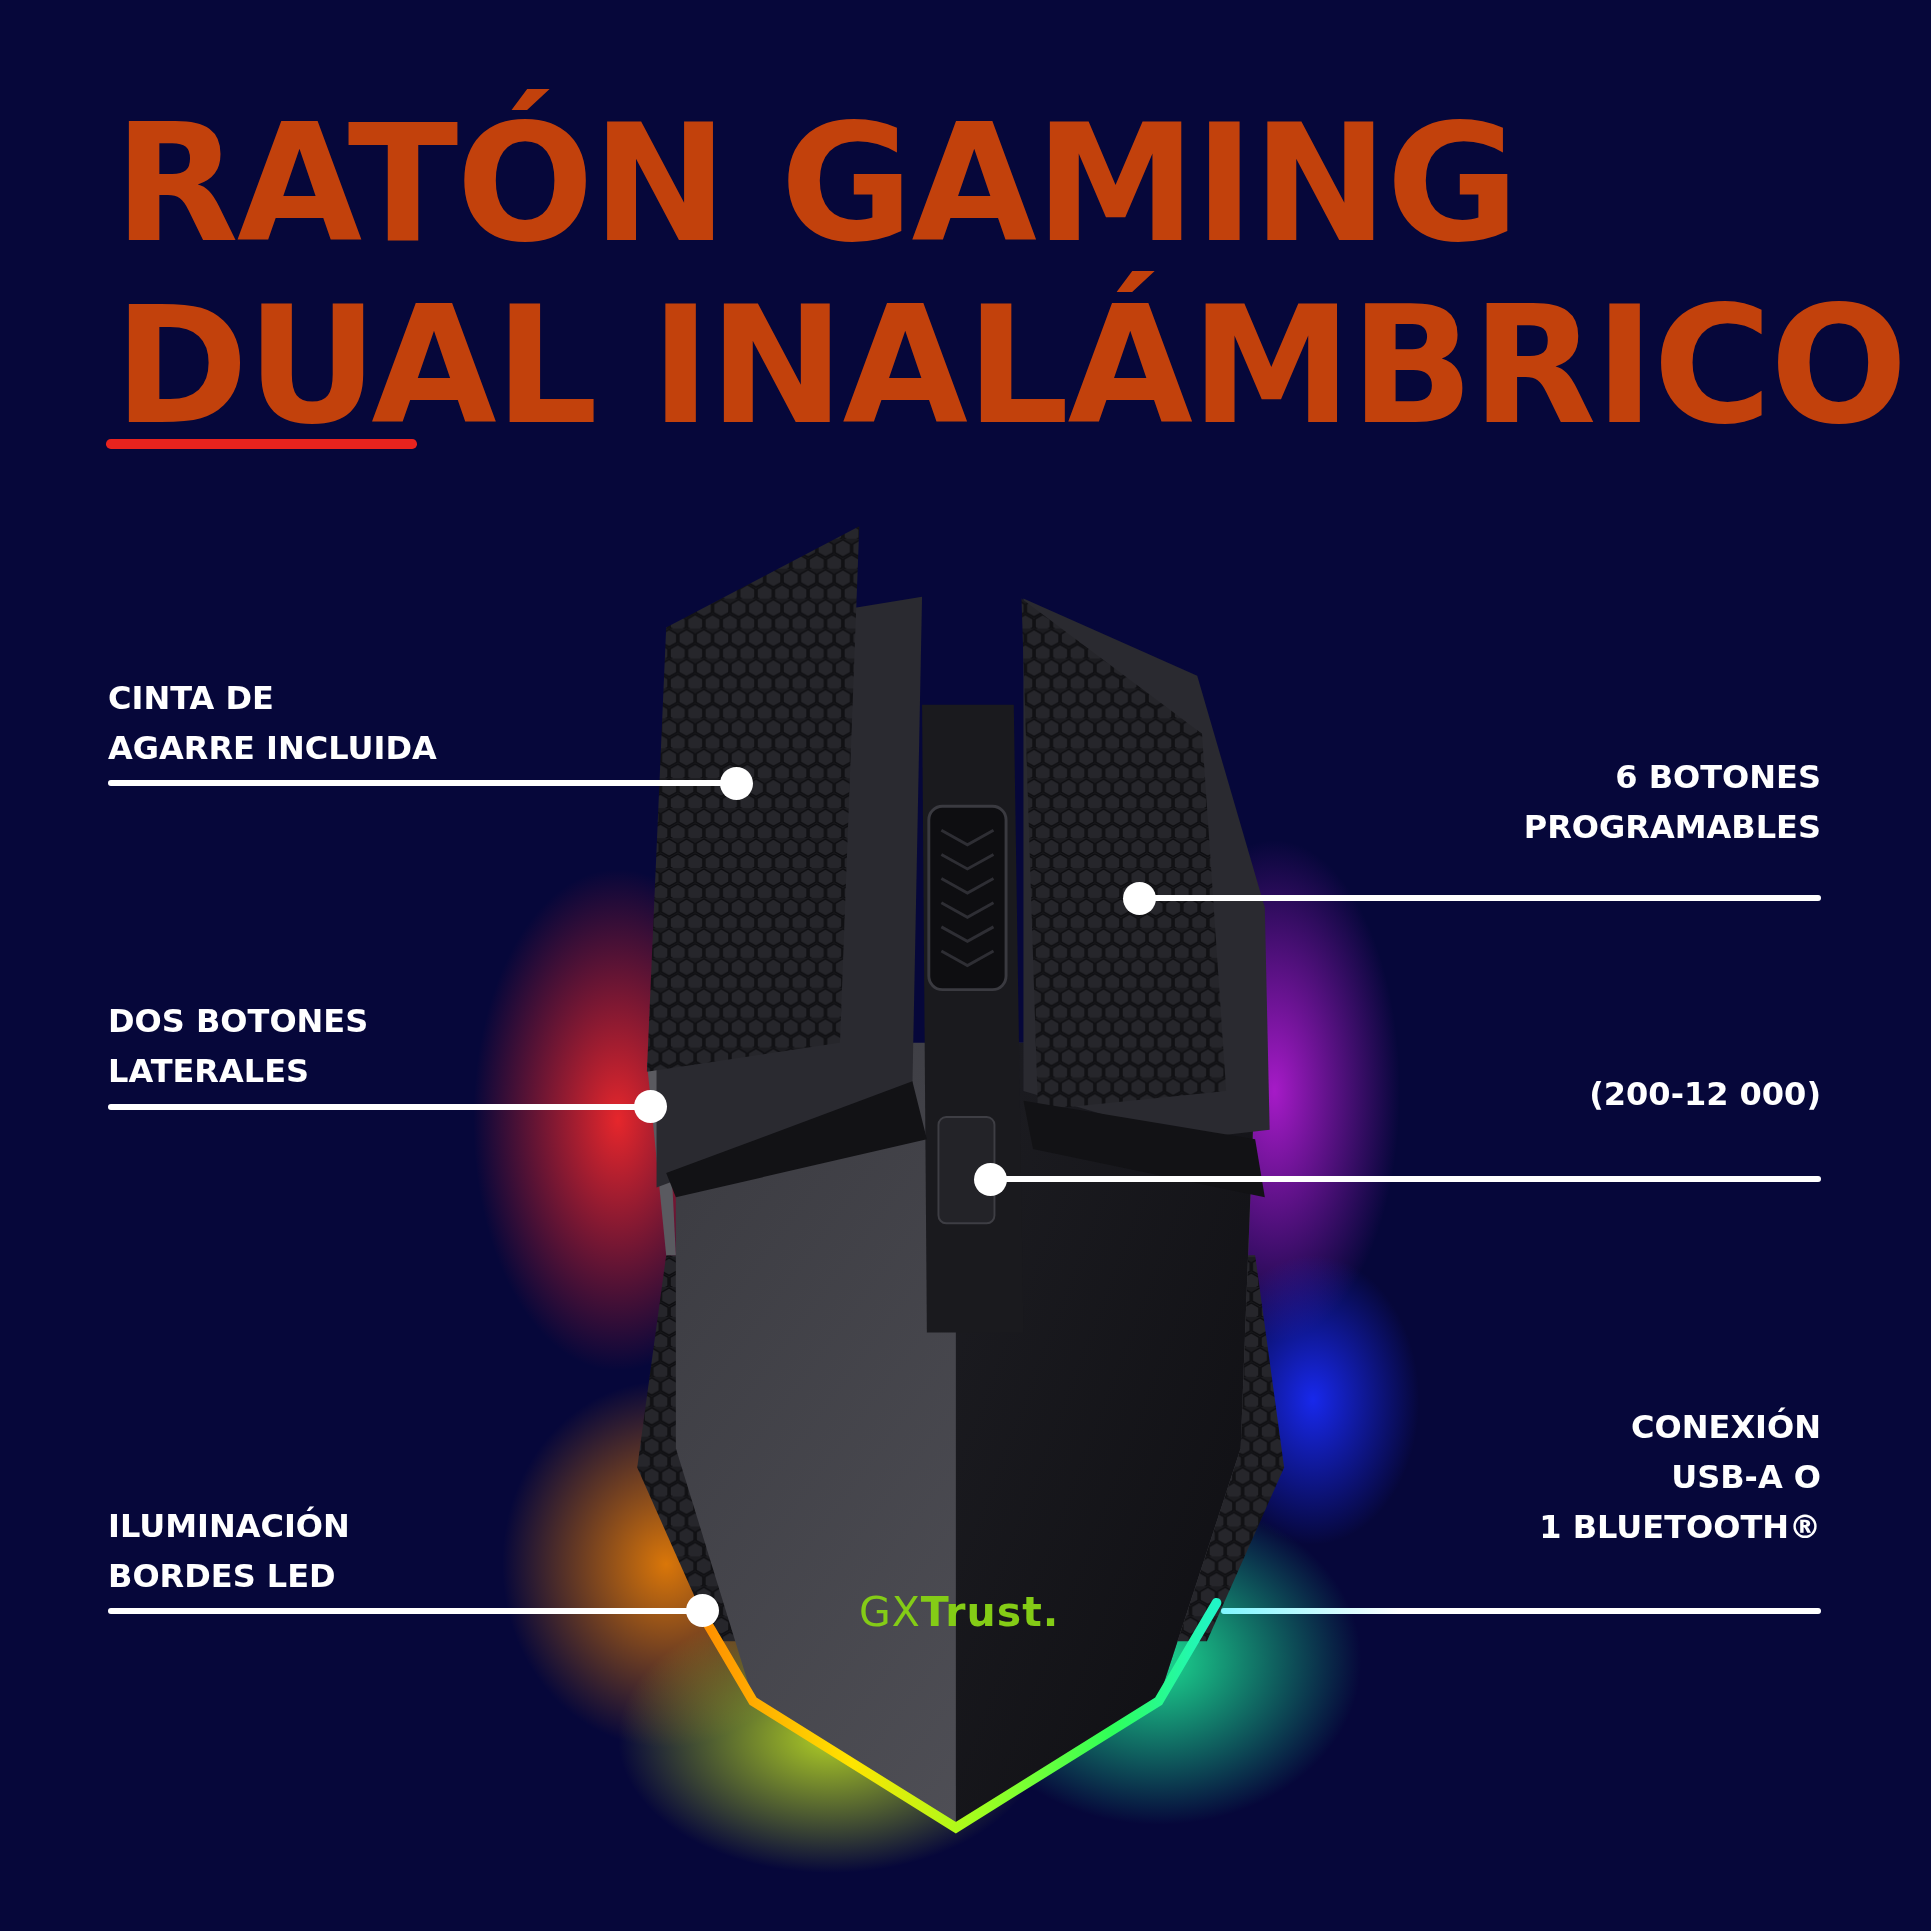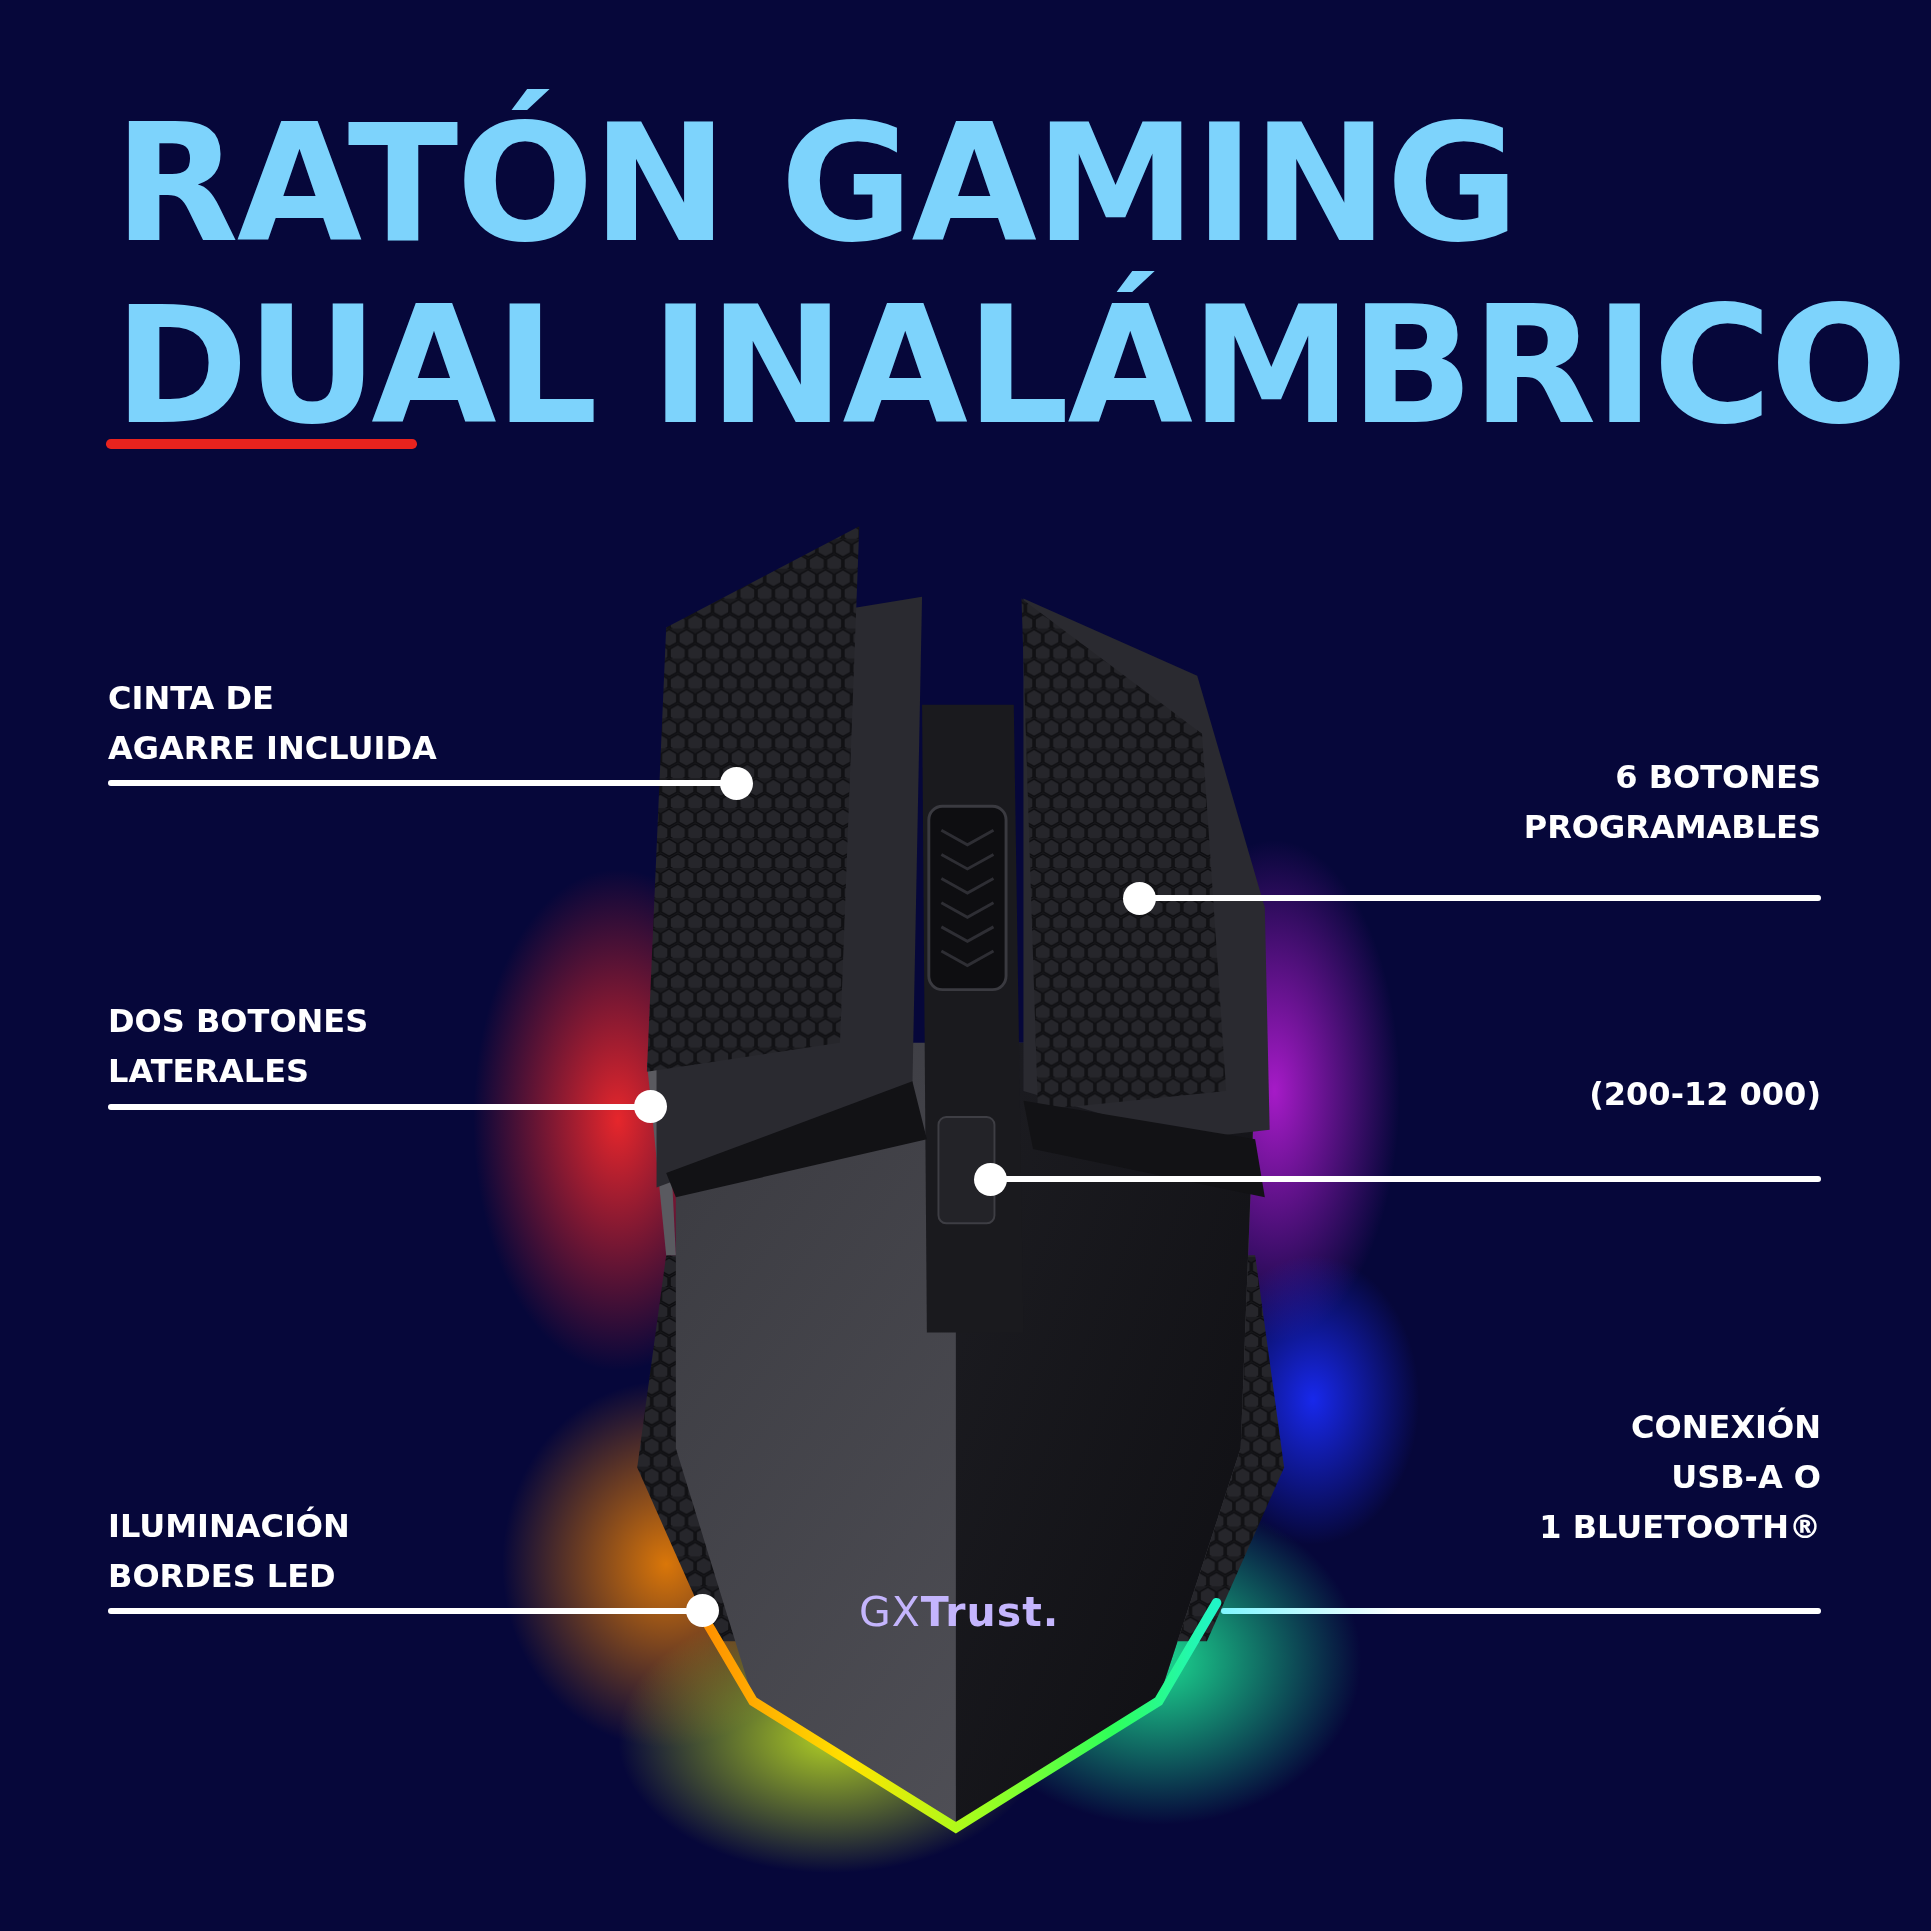--- a/index.html
+++ b/index.html
@@ -10,21 +10,21 @@
     color:#ffffff;
     position:relative;
   }
   .title {
     position:absolute; left:114px; top:93px;
     font-family:"DejaVu Sans", sans-serif;
     font-weight:bold;
     font-size:162px;
     line-height:182px;
     letter-spacing:-1.9px;
-    color:#7dd3fc;
+    color:#c2410c;
     margin:0;
   }
   .title-line { display:block; white-space:nowrap; }
   .accent-bar {
     position:absolute; left:106px; top:439px;
     width:311px; height:9.7px; border-radius:4.8px;
     background:#e8231e;
   }
   .stage { position:absolute; left:0; top:0; width:1931px; height:1931px; }
   .feature {
@@ -41,21 +41,21 @@
   .leader {
     position:absolute; height:5.8px; background:#ffffff; border-radius:2.9px;
   }
   .dot {
     position:absolute; width:33px; height:33px; border-radius:50%;
     background:#ffffff; margin-left:-16.4px; margin-top:-16.4px;
   }
   .logo {
     position:absolute; left:859px; top:1588px;
     font-family:"DejaVu Sans", sans-serif;
-    font-size:41px; color:#c4b5fd; letter-spacing:1px;
+    font-size:41px; color:#84cc16; letter-spacing:1px;
   }
   .logo .gx { font-weight:normal; }
   .logo .brand { font-weight:bold; }
 </style>
 </head>
 <body>
 
 <h1 class="title">
   <span class="title-line">RATÓN GAMING</span>
   <span class="title-line">DUAL INALÁMBRICO</span>

